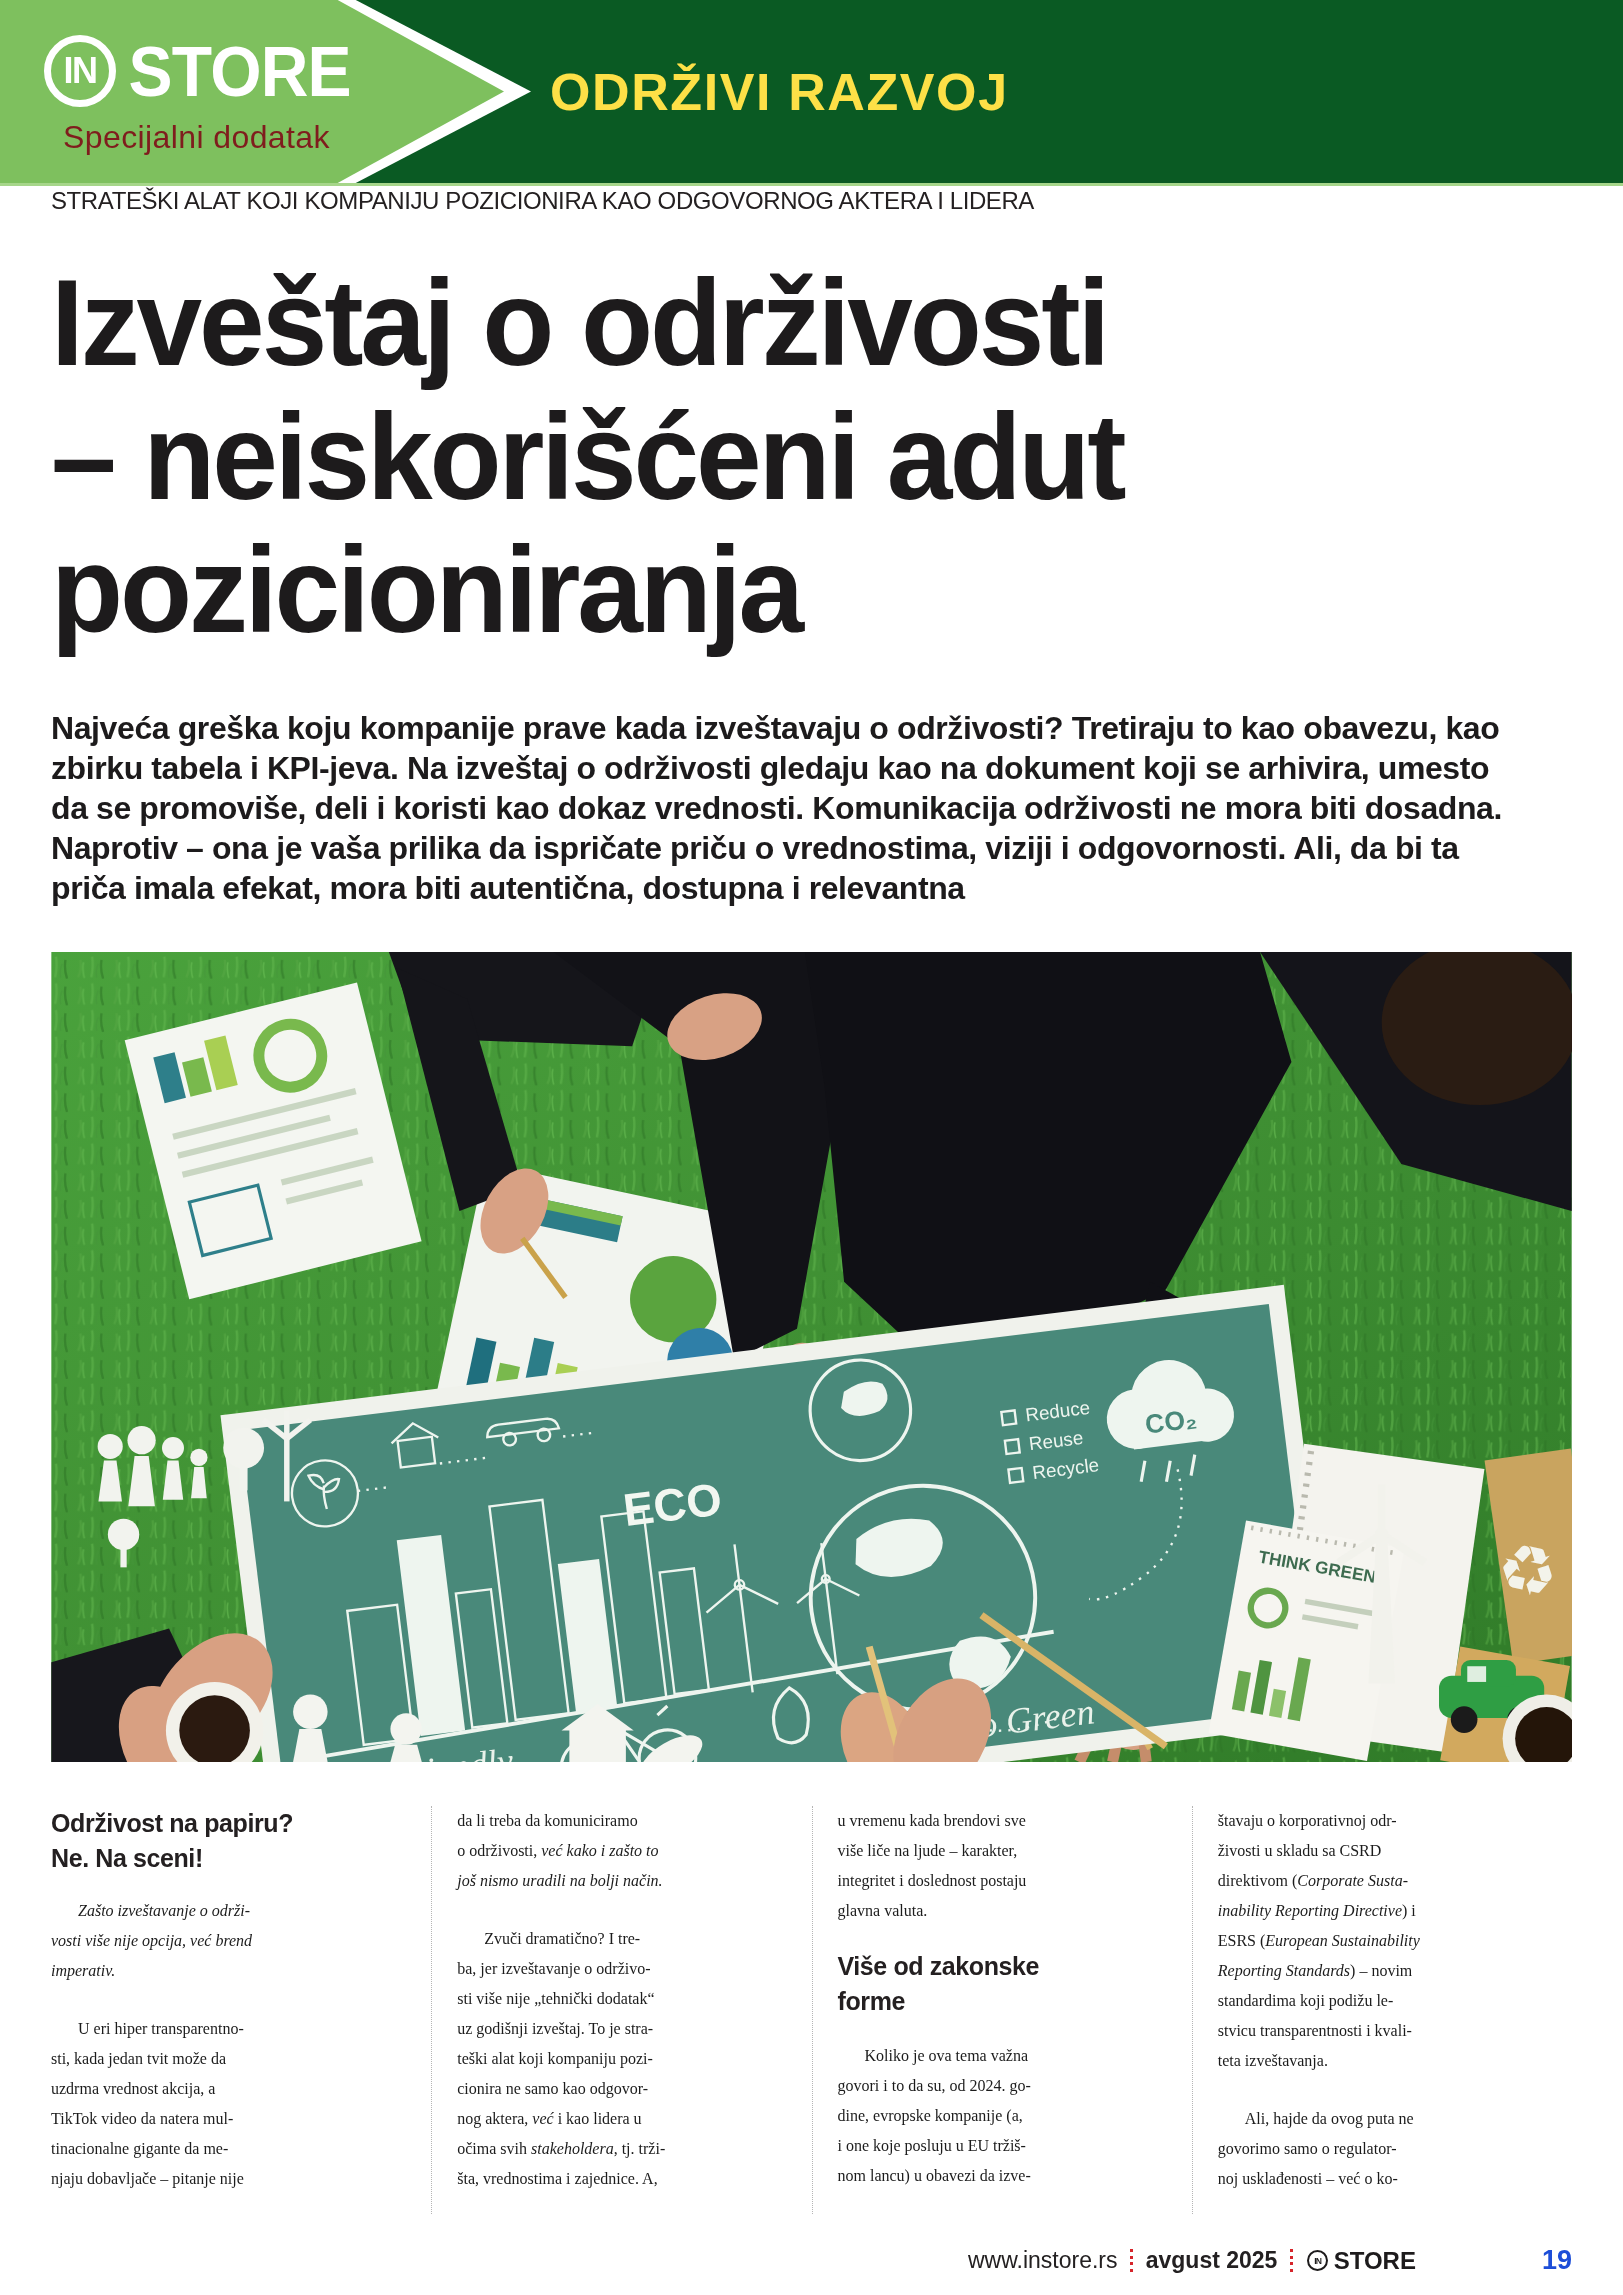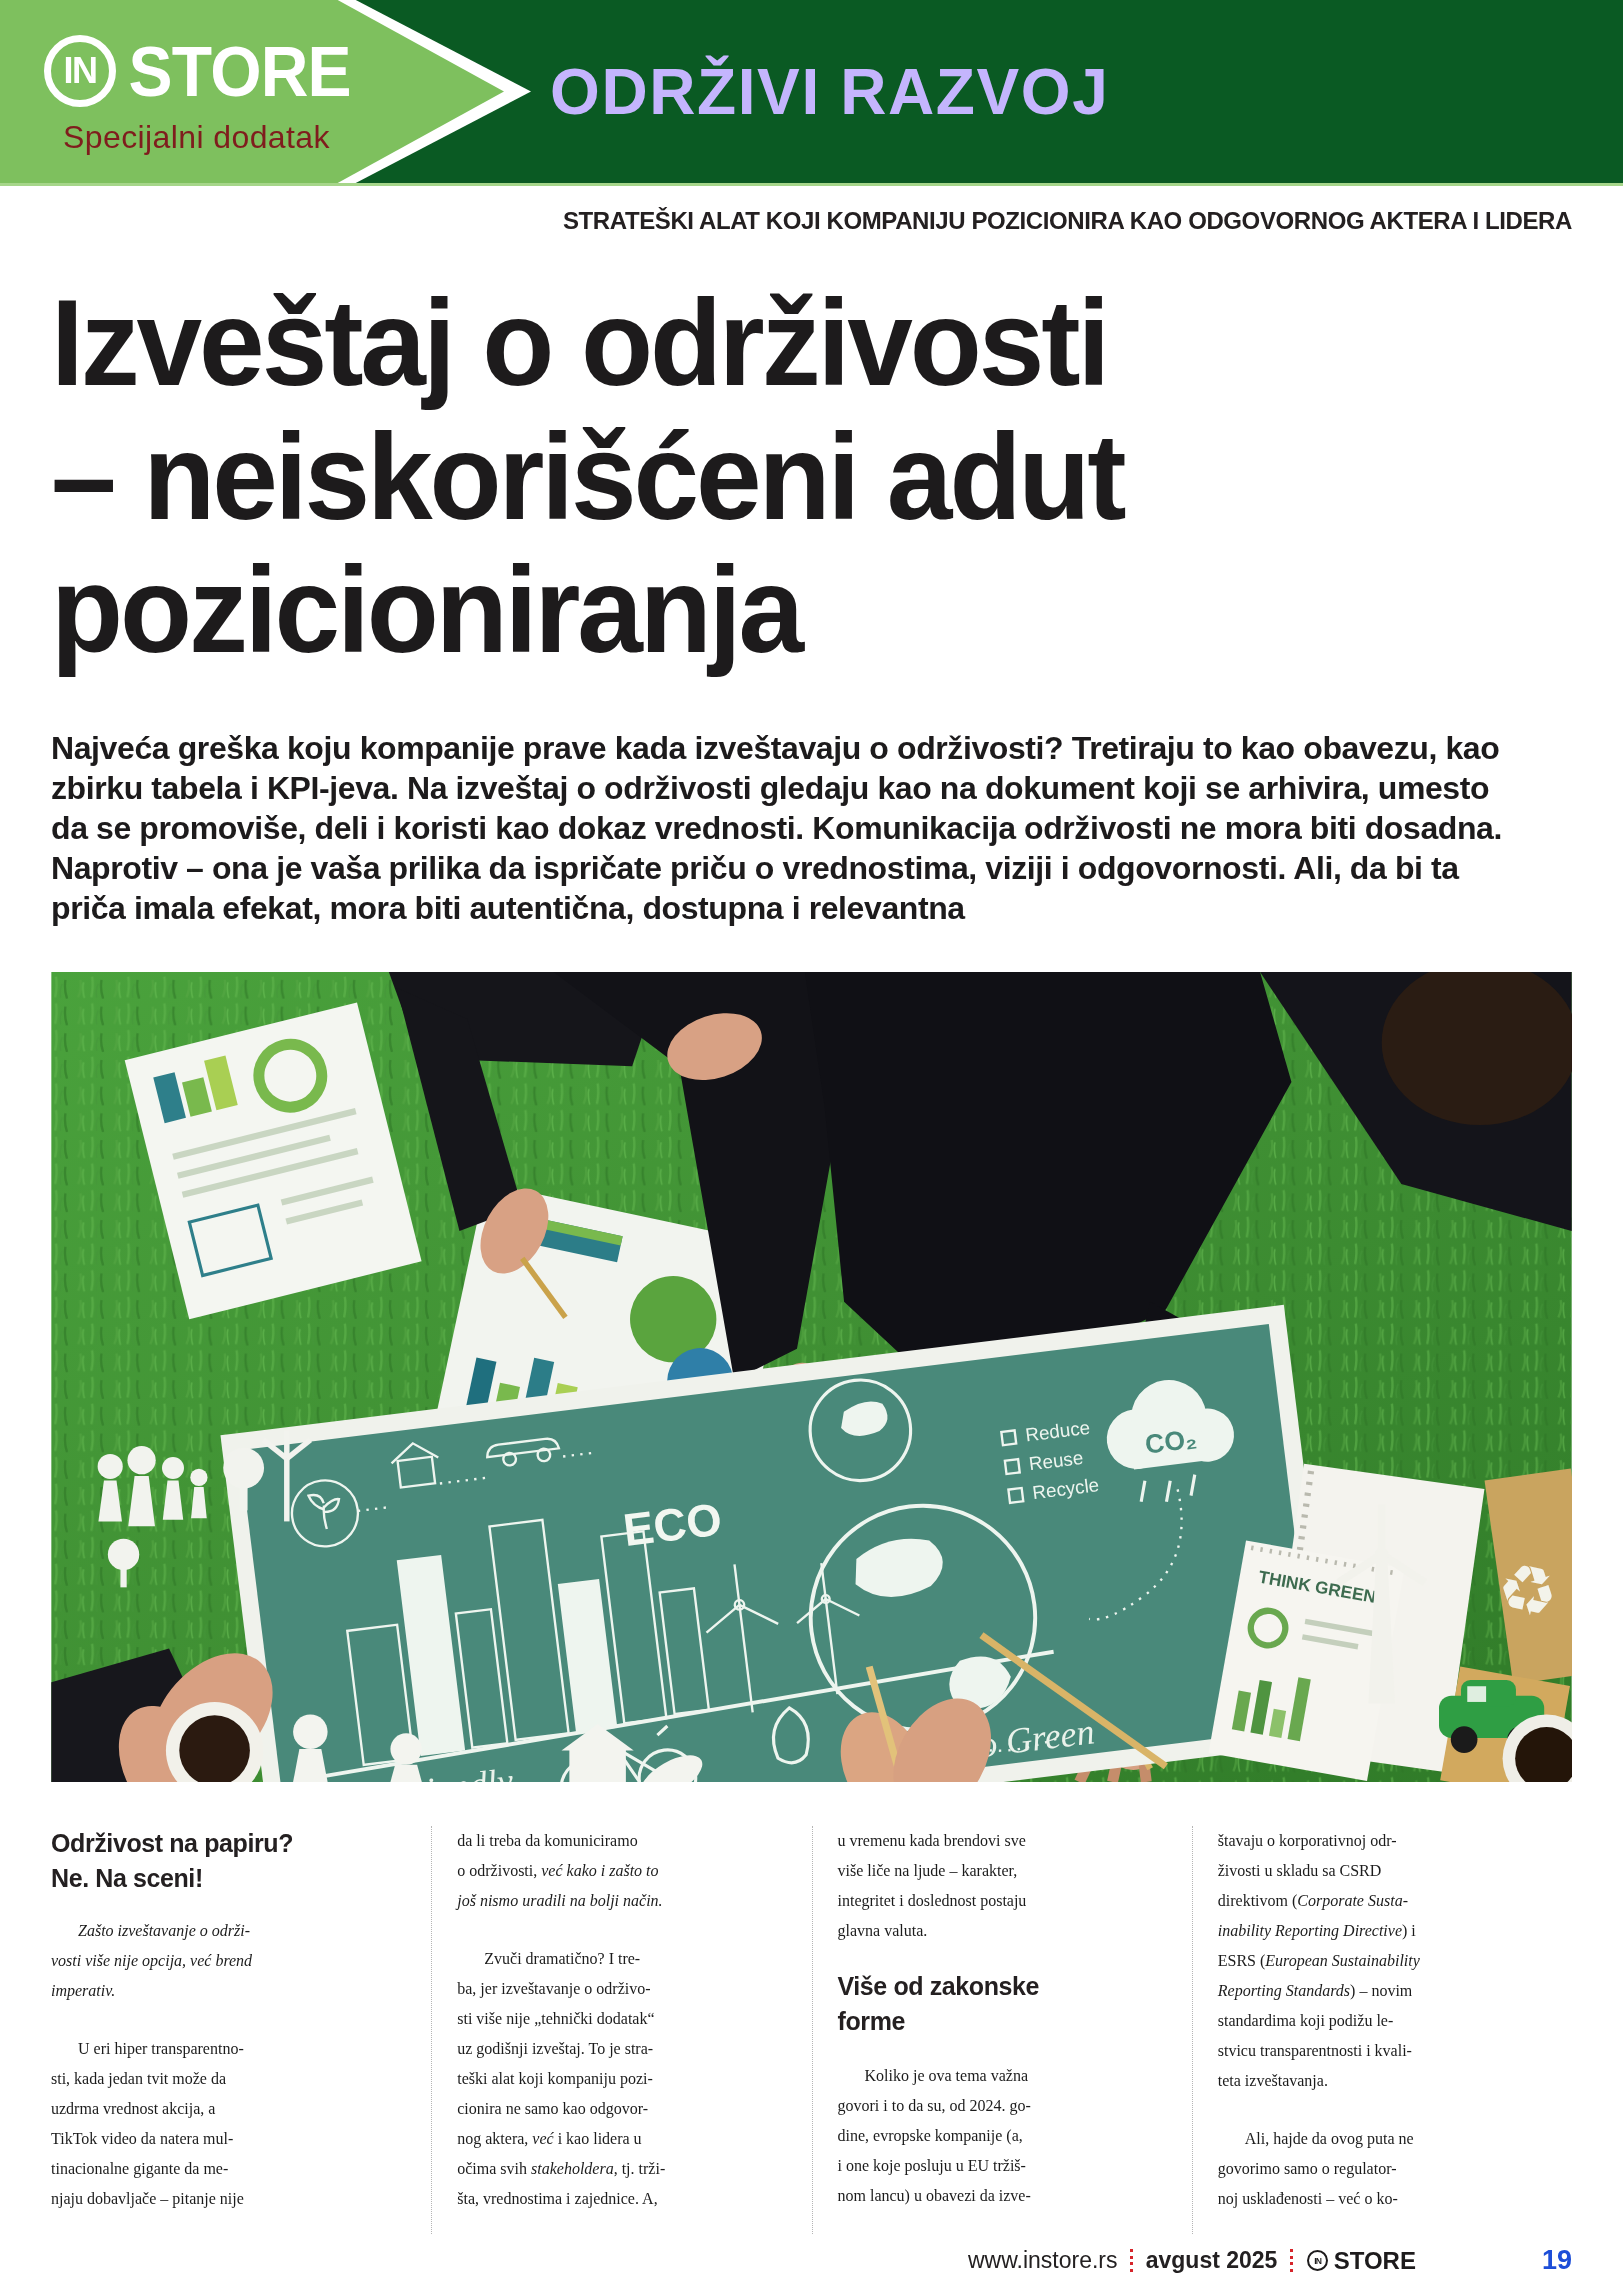--- a/index.html
+++ b/index.html
@@ -13,26 +13,26 @@
   .brand-box{position:absolute;left:0;top:0;width:504px;height:100%;background:#7ec05e;
        clip-path:polygon(0 0,67% 0,100% 50%,67% 100%,0 100%);}
   .brand-row{position:absolute;left:44px;top:33px;display:flex;align-items:center;}
   .in-circle{width:72px;height:72px;border:7px solid #ffffff;border-radius:50%;
        display:flex;align-items:center;justify-content:center;box-sizing:border-box;}
   .in-circle span{color:#ffffff;font-weight:bold;font-size:36px;letter-spacing:-1.6px;}
   .brand-store{color:#ffffff;font-weight:bold;font-size:66px;letter-spacing:-0.8px;margin-left:12.6px;
        transform:scaleY(1.08);}
   .brand-sub{position:absolute;left:63px;top:119px;color:#7f1d1d;font-size:32px;letter-spacing:0.4px;}
   .section-title{position:absolute;left:550px;top:0;height:100%;display:flex;align-items:center;
-       color:#c4b5fd;font-size:64px;font-weight:bold;letter-spacing:1.6px;transform-origin:left center;}
+       color:#fde047;font-size:52px;font-weight:bold;letter-spacing:1.6px;transform-origin:left center;}
 
   
   .content{padding:0 51px;}
-  .kicker{margin-top:21px;font-size:24px;font-weight:bold;letter-spacing:-0.4px;color:#242021;
-       white-space:pre-line;text-align:right;}
+  .kicker{margin-top:1px;font-size:24px;font-weight:normal;letter-spacing:-0.4px;color:#242021;
+       white-space:pre-line;}
   .headline{margin:41px 0 0 0;font-size:118px;line-height:1.09;font-weight:bold;color:#1d1b1c;
        letter-spacing:-3.1px;white-space:pre-line;transform:scaleY(1.04);transform-origin:left top;}
   .lead{margin:66px 0 0 0;font-size:32px;line-height:40px;font-weight:bold;color:#1d1b1c;
        letter-spacing:-0.4px;white-space:pre-line;}
 
   
   .hero-wrap{margin:44px 0 0 51px;width:1521px;height:810px;overflow:hidden;}
   .hero-wrap svg{display:block;}
 
   

